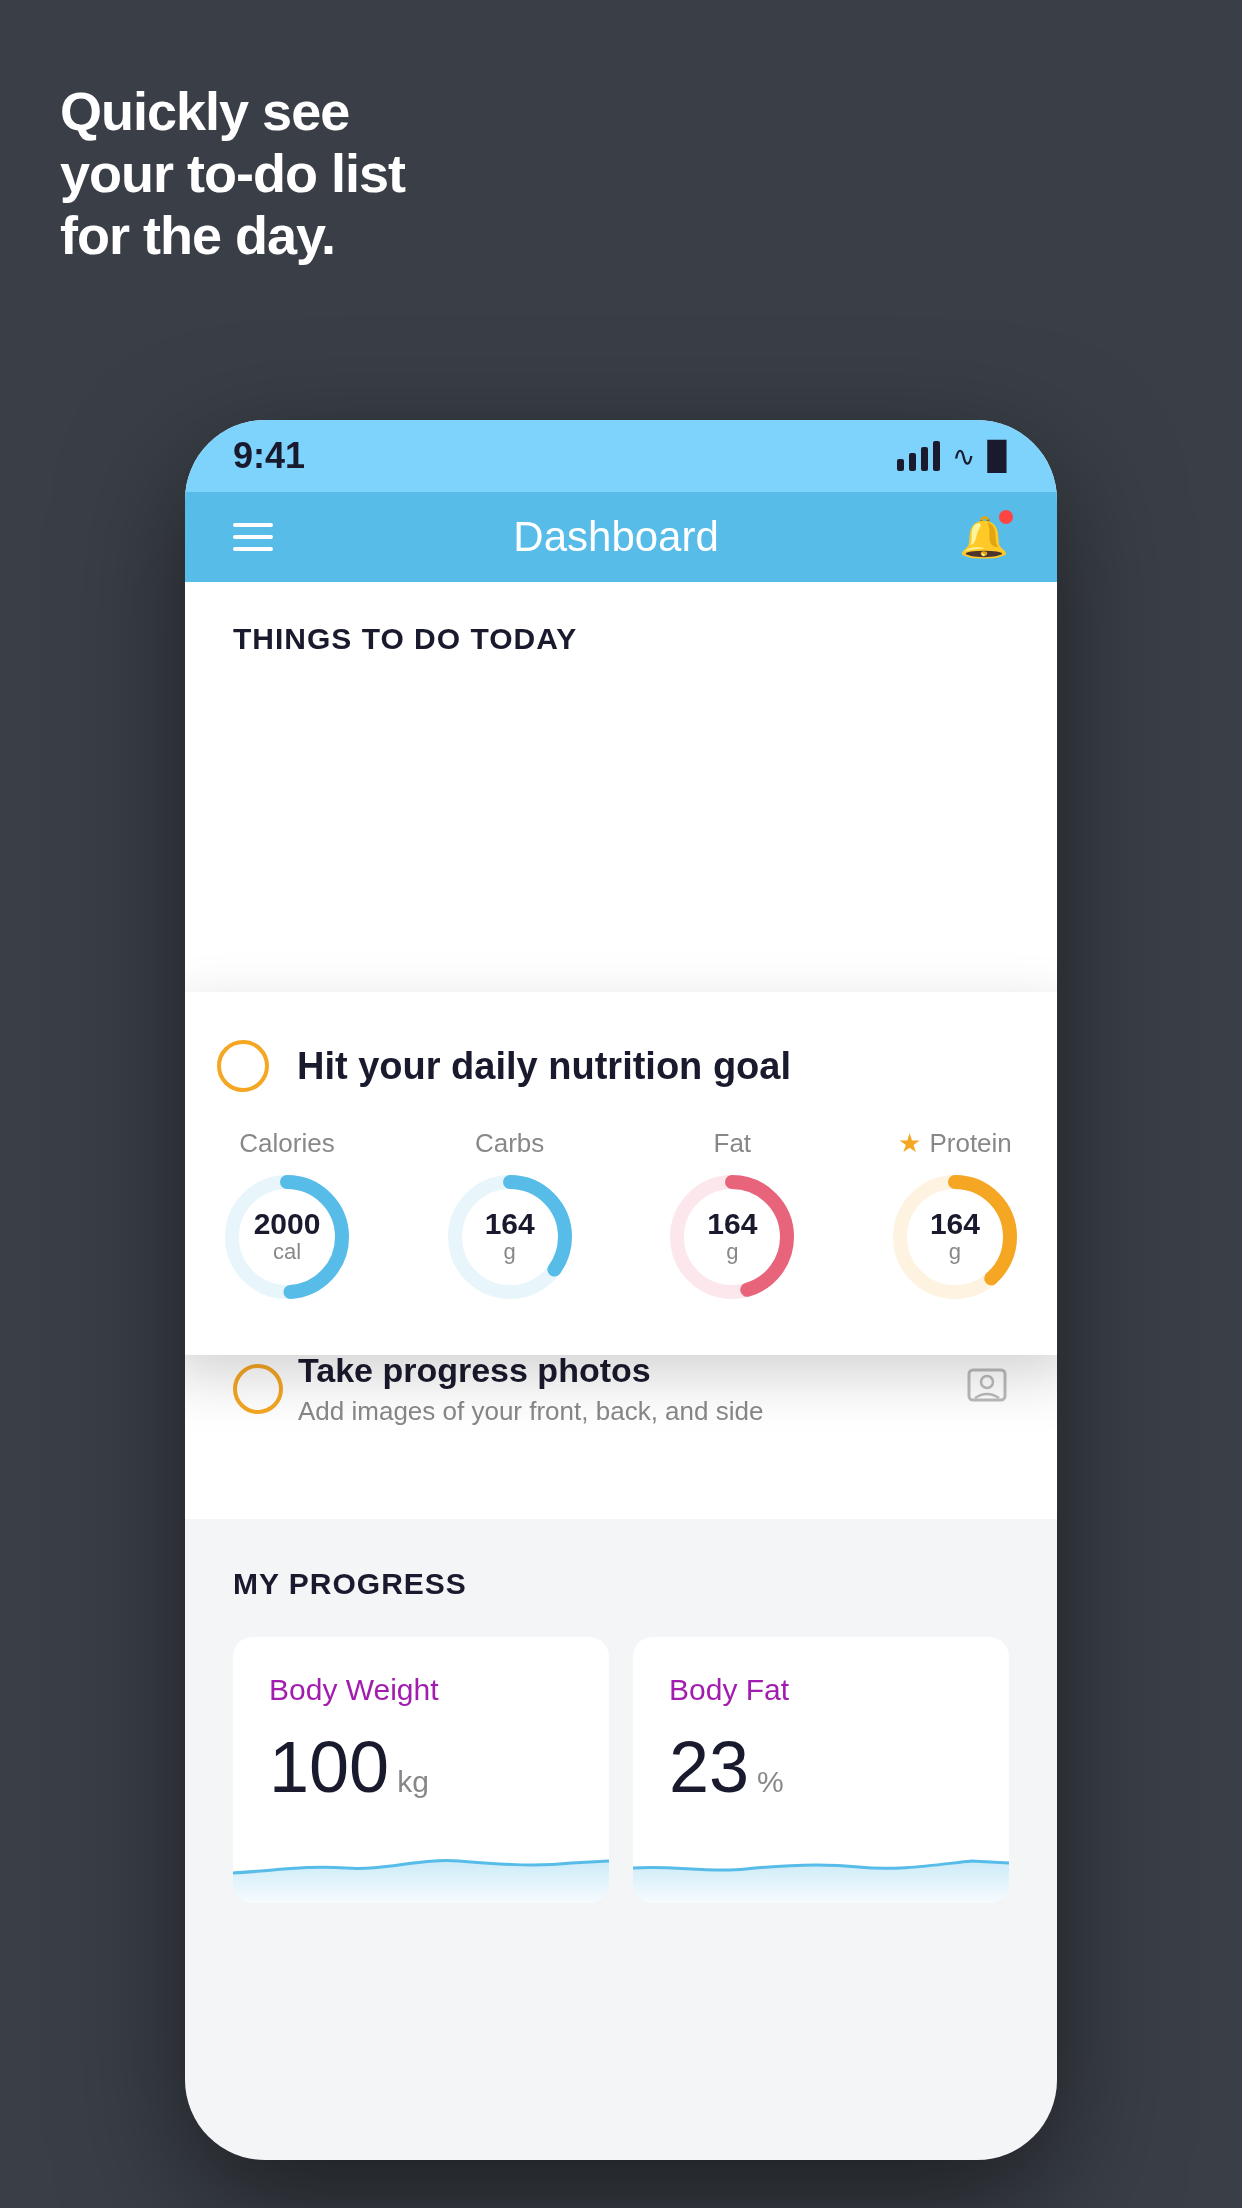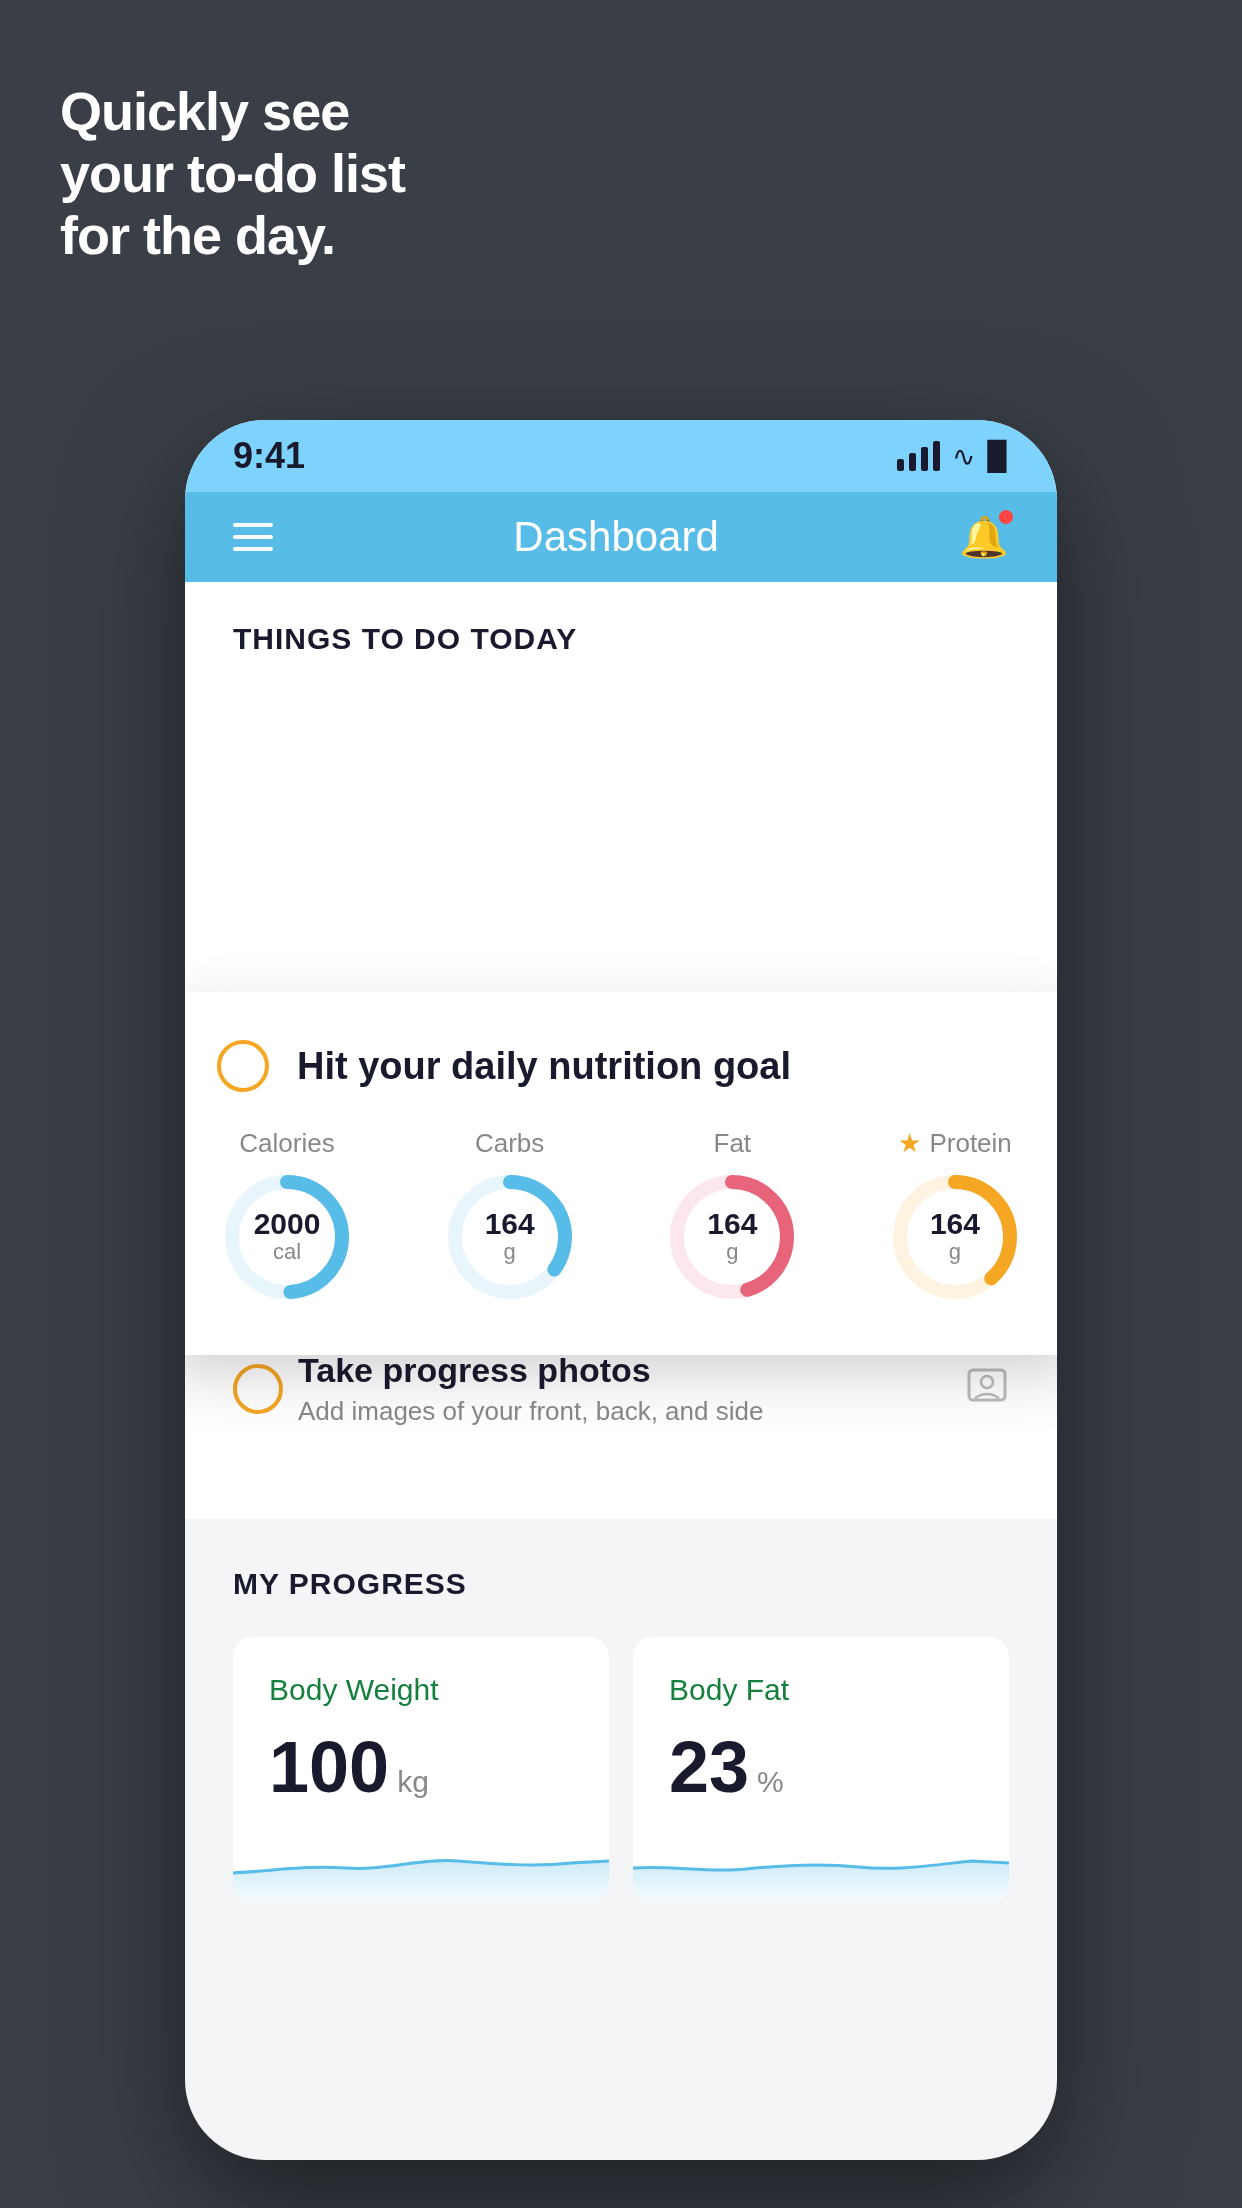--- a/index.html
+++ b/index.html
@@ -273,33 +273,33 @@
     }
     .progress-card {
       flex: 1;
       background: white;
       border-radius: 20px;
       padding: 36px 36px 0;
       overflow: hidden;
     }
     .progress-card-title {
       font-size: 30px;
-      color: #15803d;
+      color: #a21caf;
       font-weight: 500;
       margin-bottom: 24px;
     }
     .progress-value-row {
       display: flex;
       align-items: baseline;
       gap: 8px;
       margin-bottom: 20px;
     }
     .progress-value {
       font-size: 72px;
-      font-weight: 700;
+      font-weight: 400;
       color: #1a1a2e;
       line-height: 1;
     }
     .progress-unit {
       font-size: 30px;
       color: #888;
     }
     .chart-area {
       height: 80px;
       position: relative;

